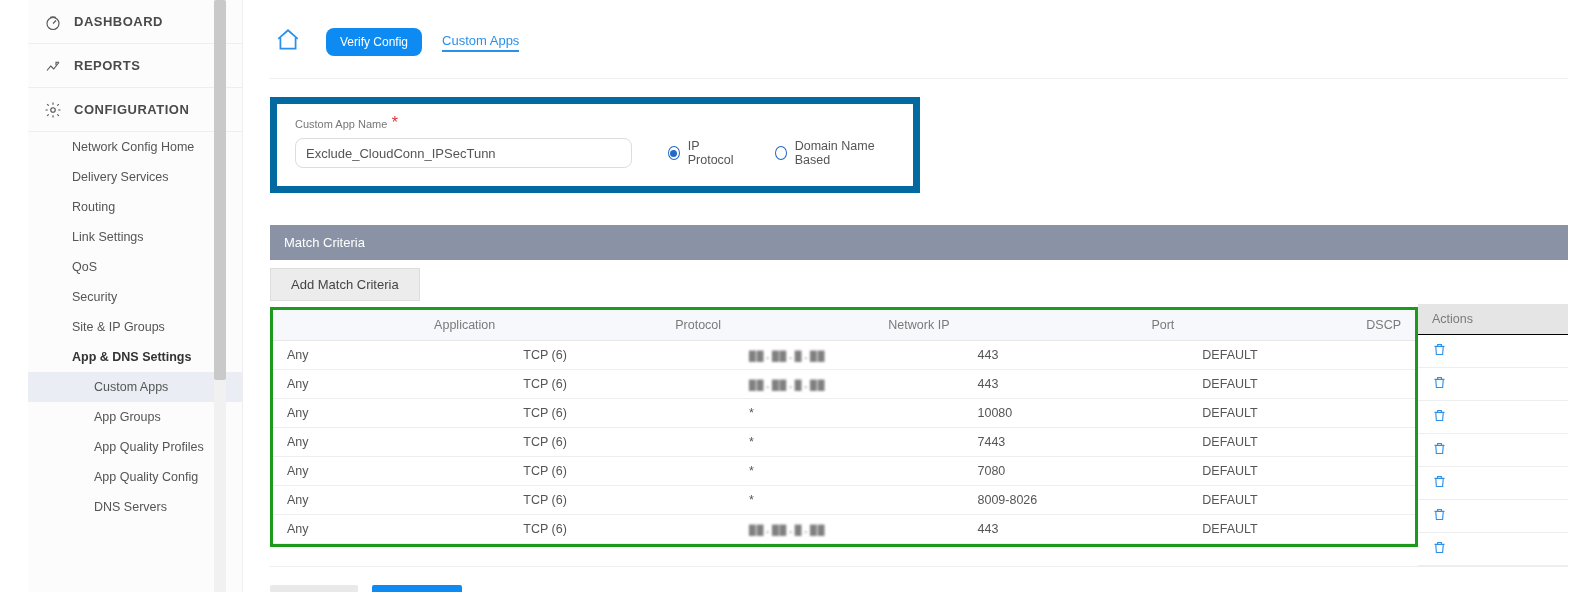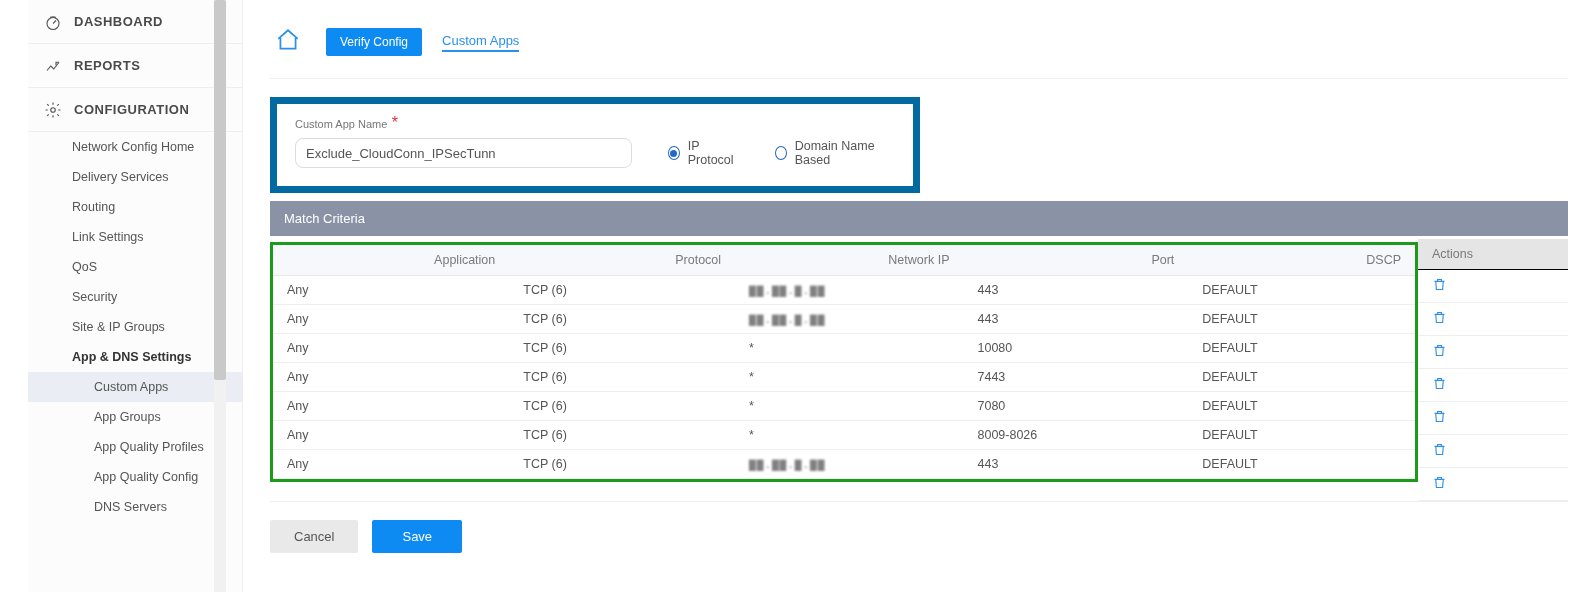--- a/index.html
+++ b/index.html
@@ -21,33 +21,33 @@
   .side-sub-item.active { background: #eaeef4; font-weight: 500; }
 
   .icon { width: 18px; height: 18px; flex-shrink: 0; }
   .chev { font-size: 14px; }
 
   
   .main { position: absolute; left: 240px; right: 0; top: 0; height: 592px; padding: 24px 24px 0 30px; }
 
   .topbar { display: flex; align-items: center; gap: 20px; padding-bottom: 18px; border-bottom: 1px solid #eee; }
   .homebtn { width: 36px; height: 36px; display: flex; align-items: center; justify-content: center; }
-  .verify-btn { background: #0d8bf2; color: #fff; border: none; padding: 7px 14px; font-size: 12px; border-radius: 2px; cursor: pointer; }
+  .verify-btn { background: #0d8bf2; color: #fff; border: none; padding: 7px 14px; font-size: 12px; border-radius: 8px; cursor: pointer; }
   .crumb { color: #2b90e9; font-size: 13px; border-bottom: 2px solid #2b90e9; padding-bottom: 2px; cursor: pointer; }
 
   .namebox { margin-top: 18px; border: 7px solid #0369a1; padding: 10px 18px 18px 18px; width: 650px; position: relative; }
   .field-label { font-size: 11px; color: #777; }
   .req { color: #d33; }
   .namebox-row { display: flex; align-items: center; gap: 36px; margin-top: 6px; }
   .name-input { width: 390px; height: 30px; border: 1px solid #ddd; border-radius: 8px; padding: 0 10px; font-size: 13px; color: #555; }
   .radio-wrap { display: flex; align-items: center; gap: 8px; font-size: 12.5px; color: #555; cursor: pointer; }
   .radio-dot { width: 14px; height: 14px; border-radius: 50%; border: 1.5px solid #2369c7; display: inline-flex; align-items: center; justify-content: center; }
   .radio-dot.sel::after { content: ""; width: 7px; height: 7px; border-radius: 50%; background: #2369c7; }
 
-  .mc-head { margin-top: 8px; background: #8a93a5; color: #fff; padding: 10px 14px; font-size: 13px; }
+  .mc-head { margin-top: 32px; background: #8a93a5; color: #fff; padding: 10px 14px; font-size: 13px; }
   .add-mc { margin-top: 8px; background: #ececec; border: 1px solid #ddd; padding: 8px 20px; font-size: 13px; color: #444; cursor: pointer; }
 
   .table-wrap { margin-top: 6px; border: 3px solid #1b9a1b; }
   table { width: 100%; border-collapse: collapse; font-size: 12.5px; }
   thead th { text-align: right; font-weight: 400; color: #7a7a7a; padding: 8px 14px; background: #f6f8fb; border-bottom: 1px solid #e8e8e8; }
   tbody td { padding: 7px 14px; color: #555; border-bottom: 1px solid #eee; }
   .col-app { width: 250px; }
   .col-proto { width: 240px; }
   .col-net  { width: 240px; }
   .col-port { width: 240px; }
@@ -184,20 +184,21 @@
         <span>IP Protocol</span>
       </label>
       <label class="radio-wrap">
         <span class="radio-dot"></span>
         <span>Domain Name Based</span>
       </label>
     </div>
   </div>
 
   <div class="mc-head">Match Criteria</div>
+  <button class="add-mc">Add Match Criteria</button>
 
   
   <table class="outer">
     <tbody>
         <tr>
       <td style="padding:0; vertical-align:top;">
         <div class="table-wrap">
           <table>
             <thead>
               <tr>

